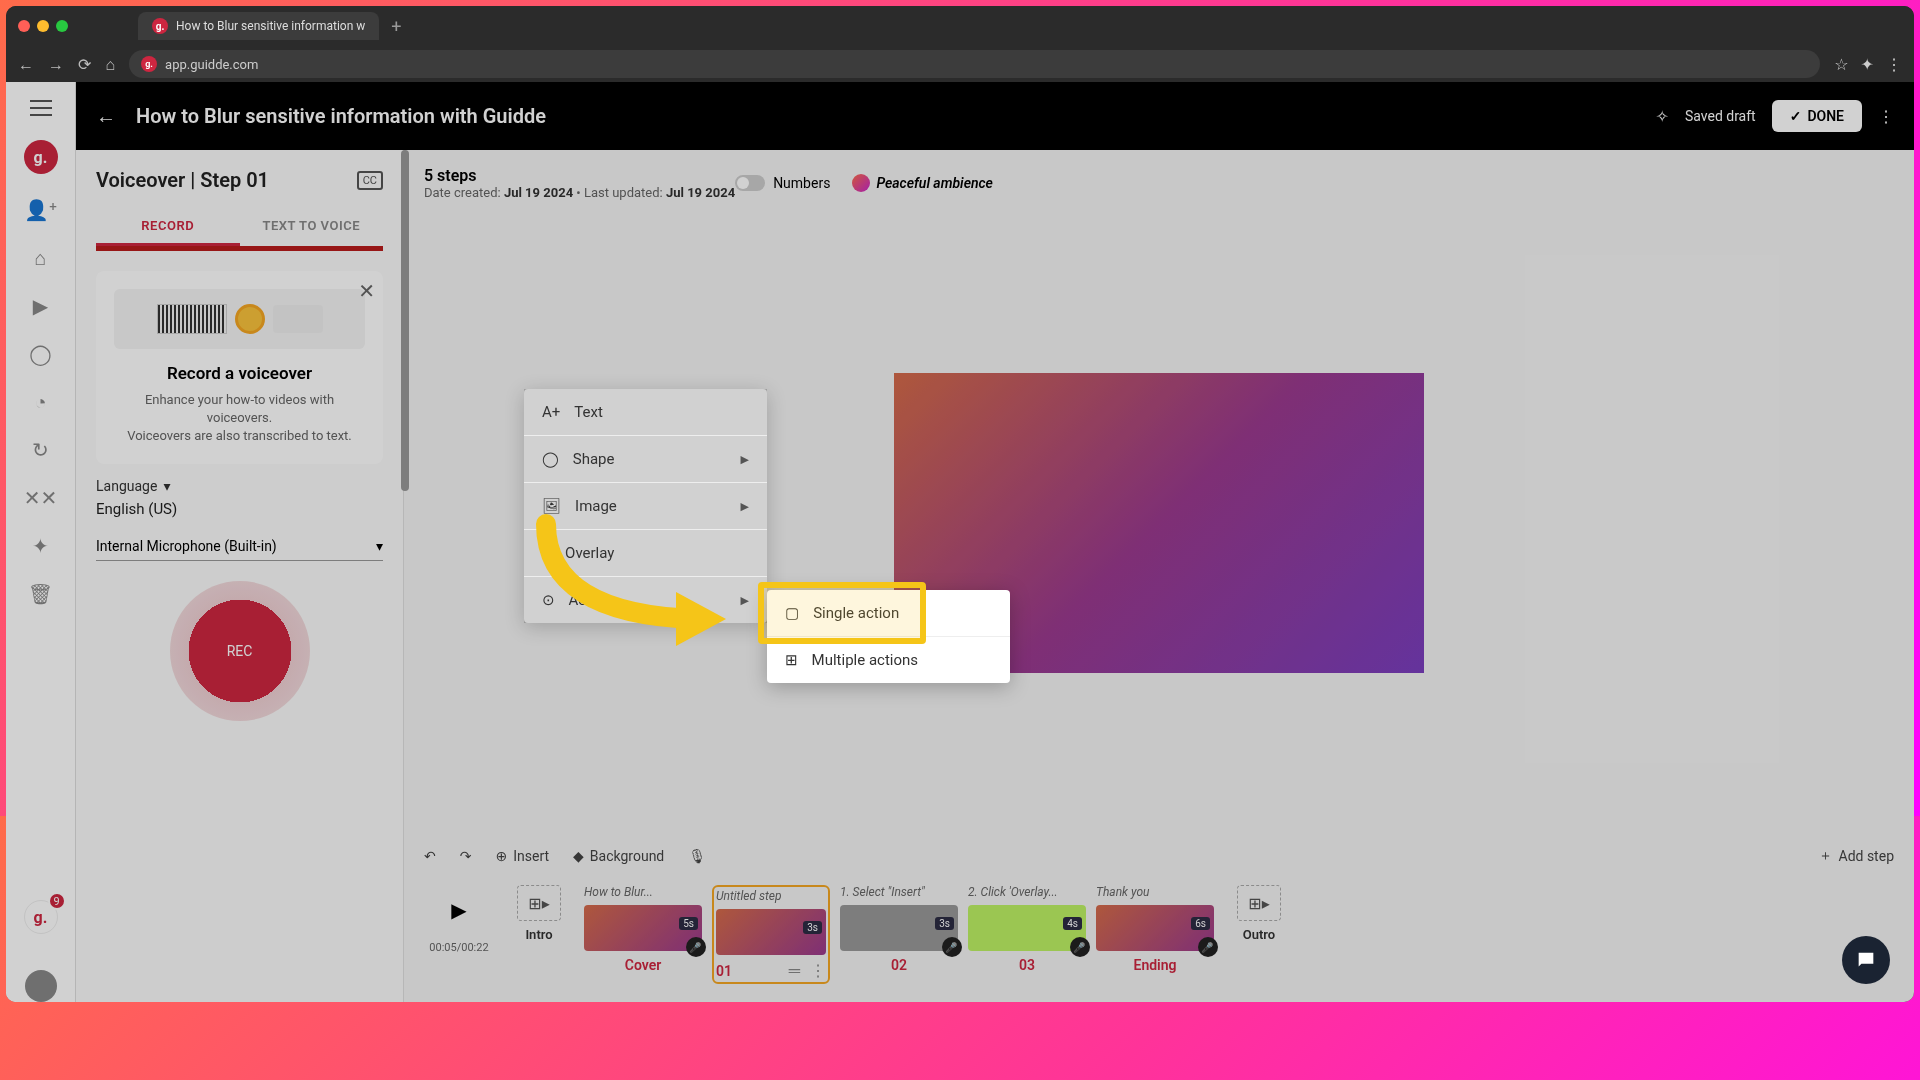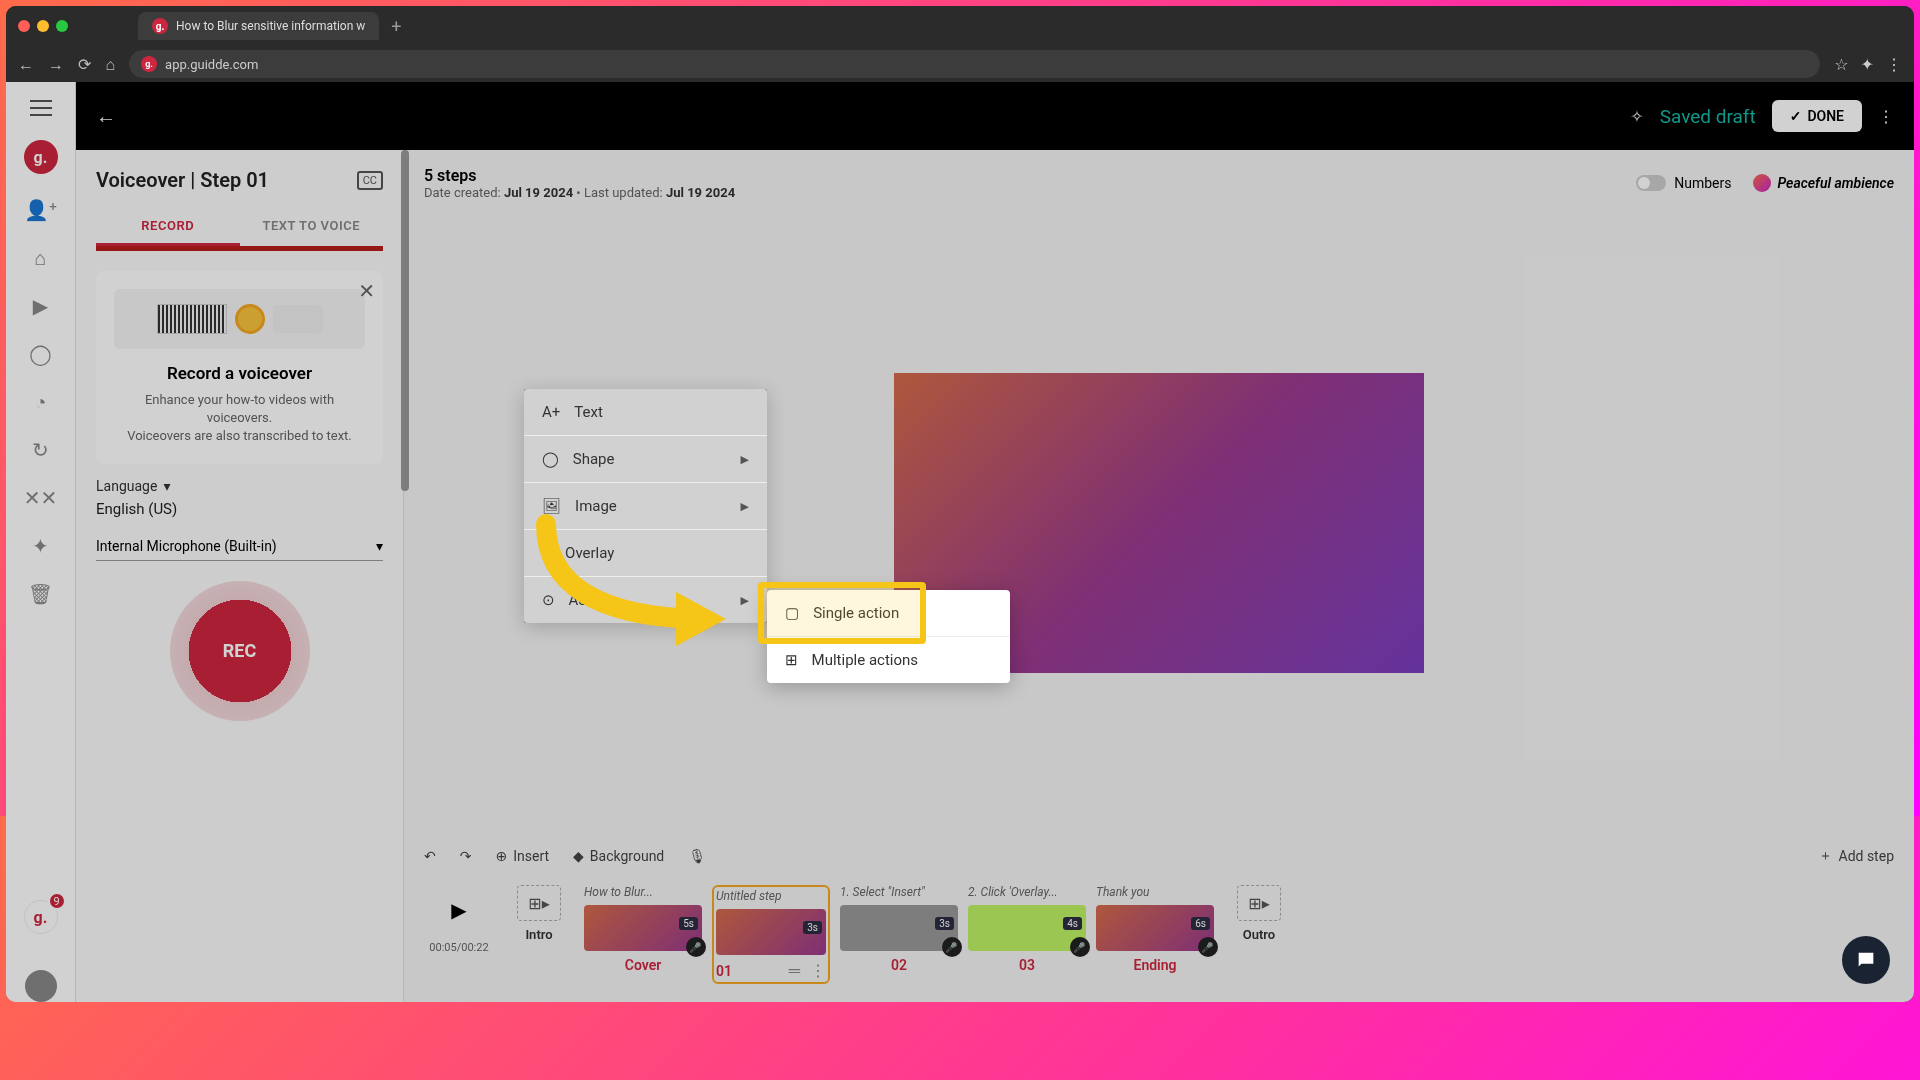--- a/index.html
+++ b/index.html
@@ -28,43 +28,43 @@
 .rail-icon { color: #888; font-size: 20px; }
 .rail-bottom { margin-top: auto; margin-bottom: 12px; position: relative; }
 .rail-g { position: relative; }
 .badge { position: absolute; top: -8px; right: -8px; background: #cd2640; color: #fff; border-radius: 50%; width: 18px; height: 18px; font-size: 11px; display: flex; align-items: center; justify-content: center; border: 2px solid #fff; }
 .avatar { width: 32px; height: 32px; background: #888; border-radius: 50%; }
 .main { flex: 1; display: flex; flex-direction: column; }
 .top-bar { height: 68px; background: #000; color: #fff; display: flex; align-items: center; padding: 0 20px; gap: 20px; }
 .back-arrow { font-size: 20px; color: #fff; }
 .title { font-size: 20px; font-weight: 600; }
 .top-right { margin-left: auto; display: flex; align-items: center; gap: 16px; }
-.saved { color: #14b8a6; font-size: 19px; }
+.saved { color: #ffffff; font-size: 14px; }
 .done-btn { background: #fff; color: #000; padding: 8px 18px; border-radius: 6px; font-weight: 600; font-size: 14px; display: flex; align-items: center; gap: 6px; }
 .content { flex: 1; display: flex; }
 .side-panel { width: 328px; background: #fafafa; border-right: 1px solid #e0e0e0; padding: 18px 20px; position: relative; }
 .panel-head { display: flex; align-items: center; justify-content: space-between; margin-bottom: 16px; }
 .panel-title { font-size: 20px; font-weight: 600; color: #222; }
 .cc-icon { border: 2px solid #555; border-radius: 3px; padding: 1px 4px; font-size: 11px; color: #555; }
 .tabs { display: flex; border-bottom: 5px solid #b91c1c; margin-bottom: 20px; }
 .tabs .tab-item { flex: 1; text-align: center; padding: 10px 0; font-size: 13px; font-weight: 600; color: #888; letter-spacing: 0.5px; }
 .tabs .tab-item.active { color: #cd2640; border-bottom: 3px solid #cd2640; }
 .card { background: #fff; border-radius: 8px; padding: 18px; position: relative; margin-bottom: 14px; }
 .card-close { position: absolute; top: 8px; right: 8px; font-size: 20px; color: #666; }
 .card-illus { height: 60px; background: #f4f4f4; border-radius: 6px; margin-bottom: 14px; display:flex; align-items:center; justify-content:center; gap:8px;}
 .illus-wave{width:70px;height:30px;background:repeating-linear-gradient(90deg,#333 0 2px,transparent 2px 4px);border:1px solid #ccc;}
 .illus-circ{width:30px;height:30px;background:#f9c23c;border-radius:50%;border:3px solid #f5a623;}
 .card h3 { text-align: center; font-size: 17px; font-weight: 600; margin-bottom: 8px; }
 .card p { text-align: center; font-size: 13px; color: #666; line-height: 1.4; }
 .lang-row { font-size: 14px; color: #333; margin: 6px 0; display: flex; align-items: center; gap: 6px;}
 .lang-val { font-size: 15px; color: #222; margin-bottom: 14px; }
 .mic-select { border-bottom: 1px solid #999; padding: 6px 0; display: flex; justify-content: space-between; font-size: 14px; margin-bottom: 20px; }
-.rec-circle { width: 140px; height: 140px; margin: 0 auto; border-radius: 50%; background: radial-gradient(circle, #cd2640 0%, #cd2640 52%, #f0d0d4 52%, #f4e4e6 100%); display: flex; align-items: center; justify-content: center; color: #fff; font-weight: 700; font-size: 18px; }
+.rec-circle { width: 140px; height: 140px; margin: 0 auto; border-radius: 50%; background: radial-gradient(circle, #cd2640 0%, #cd2640 52%, #f0d0d4 52%, #f4e4e6 100%); display: flex; align-items: center; justify-content: center; color: #fff; font-weight: 400; font-size: 14px; }
 .canvas-area { flex: 1; display: flex; flex-direction: column; padding: 16px 20px 0; position: relative; }
-.canvas-head { display: flex; justify-content: space-between; margin-bottom: 10px; }
+.canvas-head { display: flex; margin-bottom: 10px; }
 .steps-info h4 { font-size: 16px; font-weight: 600; }
 .steps-meta { font-size: 13px; color: #666; }
 .steps-meta b { color: #333; }
 .head-right { display: flex; align-items: center; gap: 22px; font-size: 14px; }
 .num-toggle { display: flex; align-items: center; gap: 8px; }
 .toggle { width: 30px; height: 16px; background: #ccc; border-radius: 10px; position: relative; }
 .toggle::after { content: ''; position: absolute; width: 12px; height: 12px; background: #fff; border-radius: 50%; top: 2px; left: 2px; }
 .music { display: flex; align-items: center; gap: 6px; font-style: italic; font-weight: 600;}
 .music-icon{width:18px;height:18px;background:linear-gradient(135deg,#ff6b4a,#c926cd);border-radius:50%;}
 .preview { flex: 1; display: flex; align-items: center; justify-content: center; }
@@ -154,20 +154,21 @@
           <div class="rail-logo" style="background:#fff;color:#cd2640;border:1px solid #eee">g.</div>
           <div class="badge">9</div>
         </div>
       </div>
       <div class="avatar"></div>
     </div>
 
     <div class="main">
       <div class="top-bar">
         <span class="back-arrow">←</span>
+        <span class="title">How to Blur sensitive information with Guidde</span>
         <div class="top-right">
           <span>✧</span>
           <span class="saved">Saved draft</span>
           <div class="done-btn">
             <span>✓</span>
             <span>DONE</span>
           </div>
           <span>⋮</span>
         </div>
       </div>

